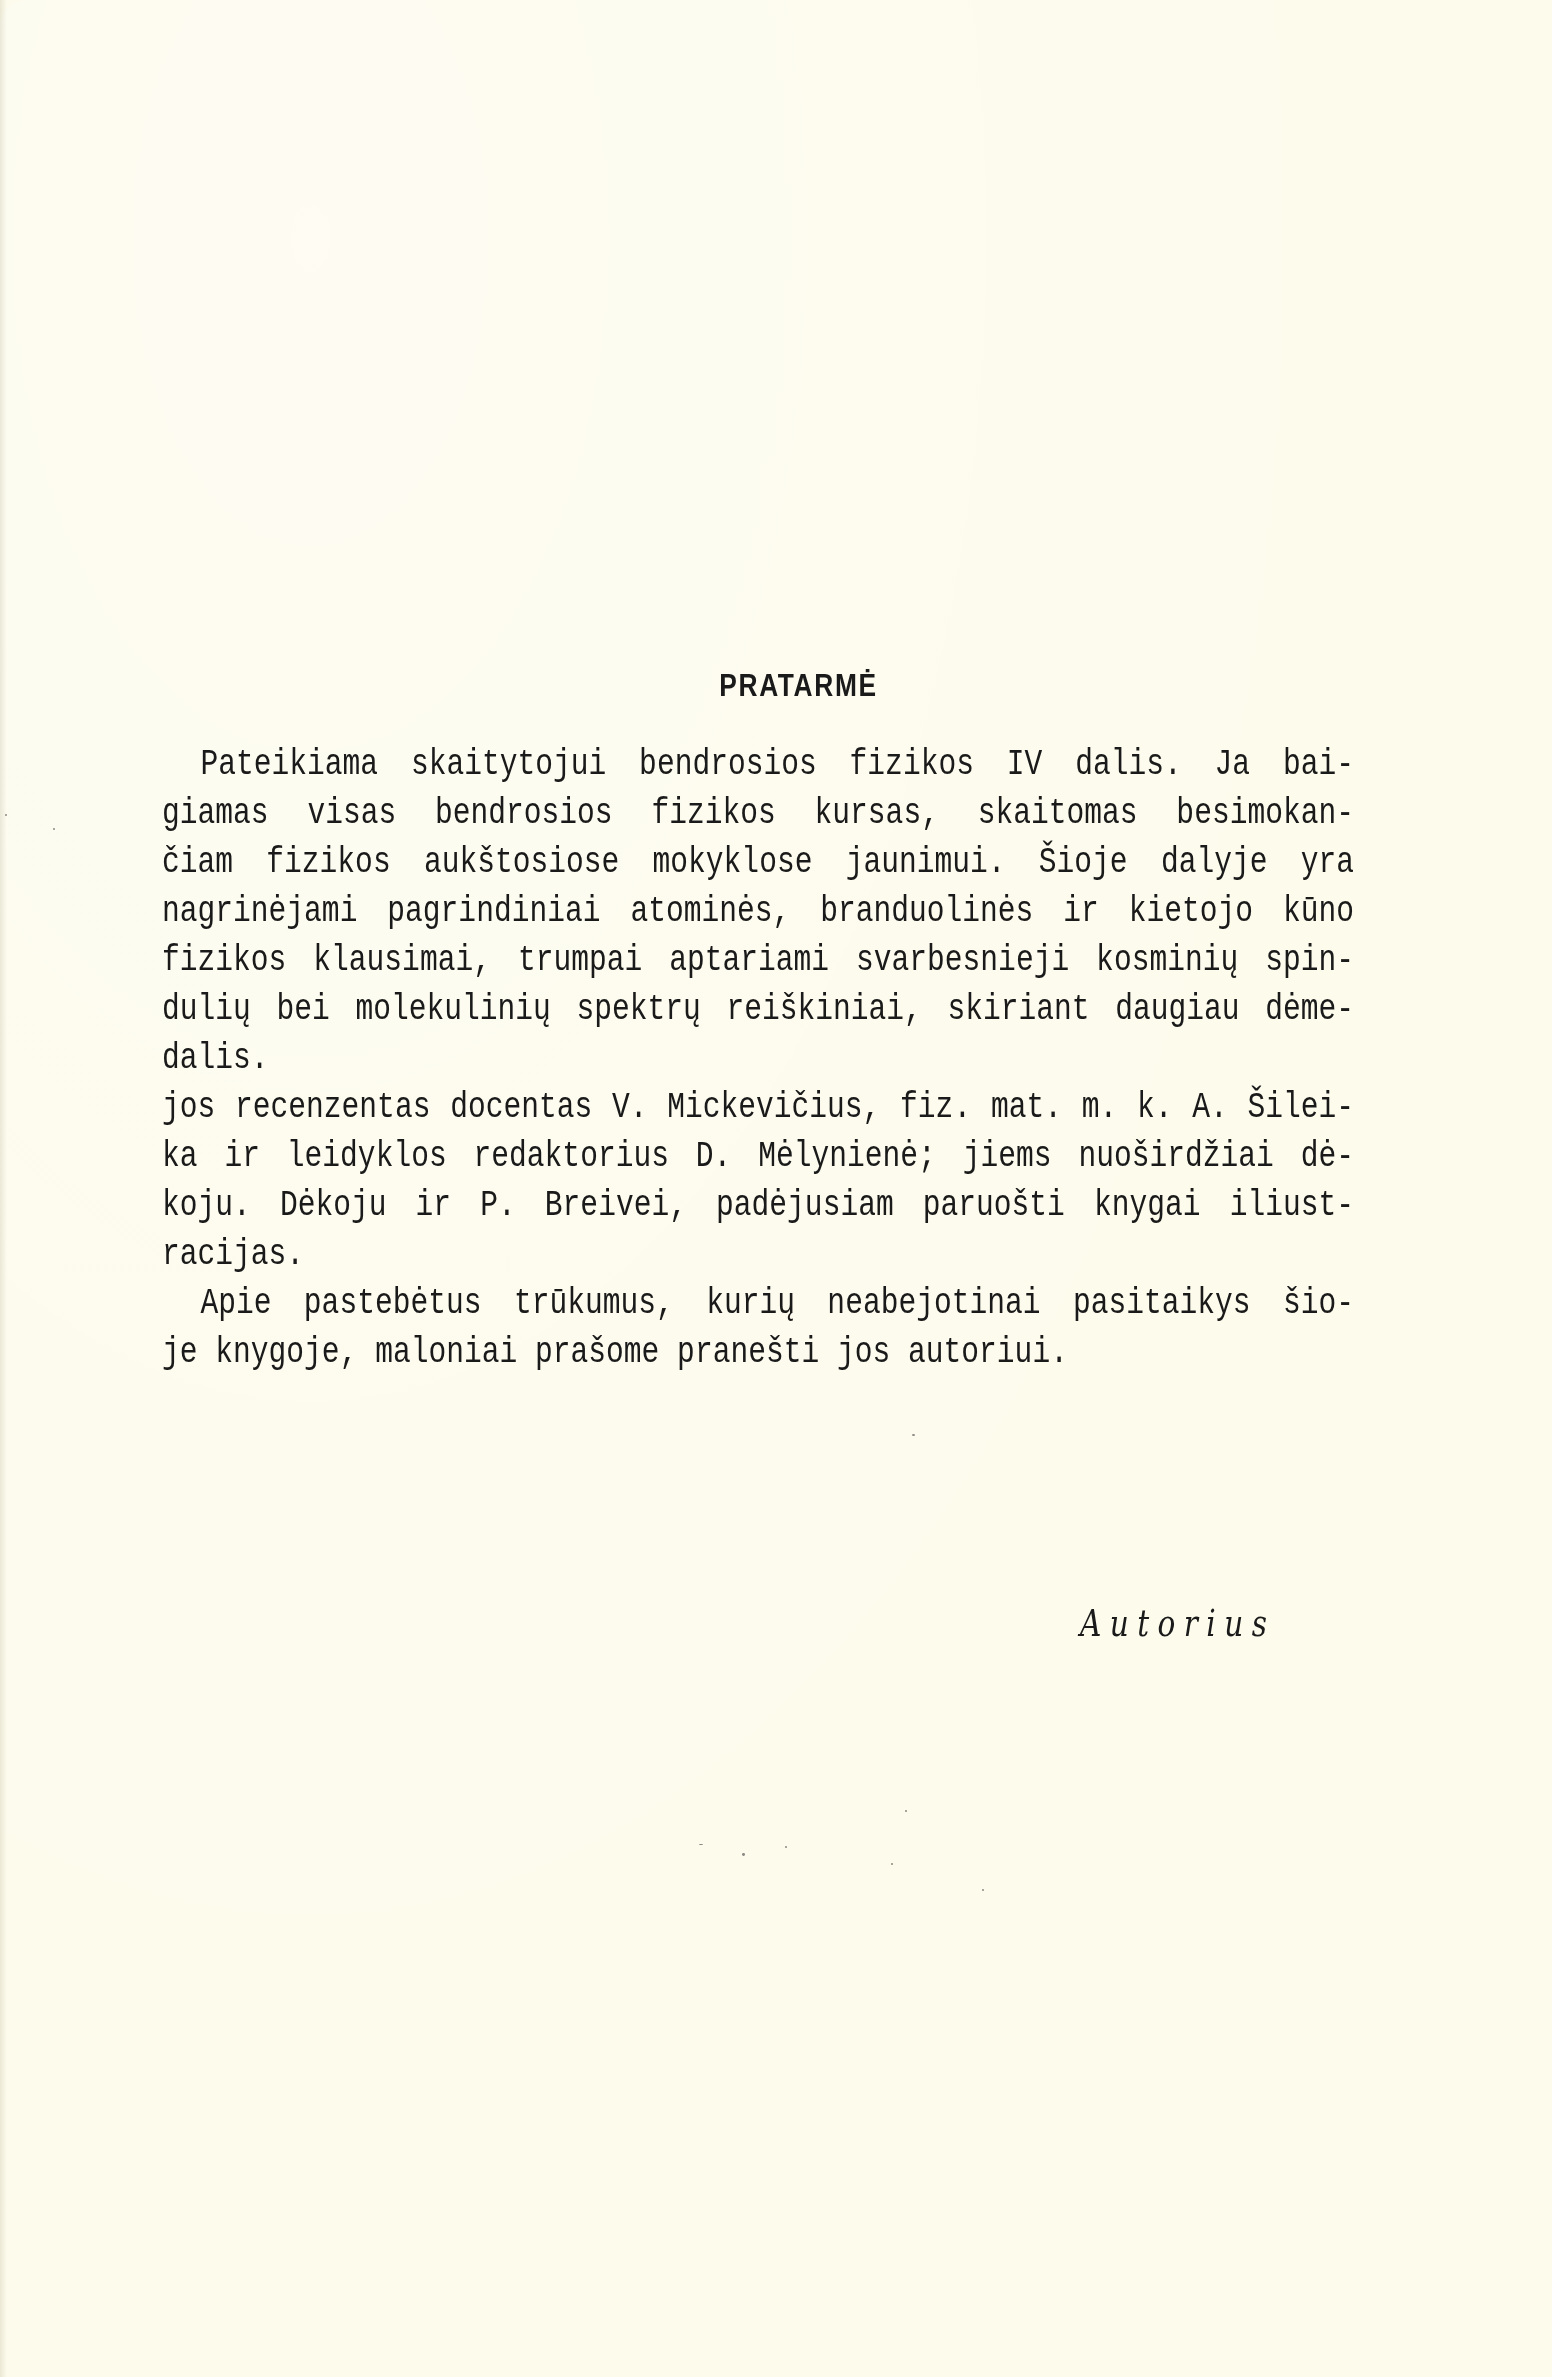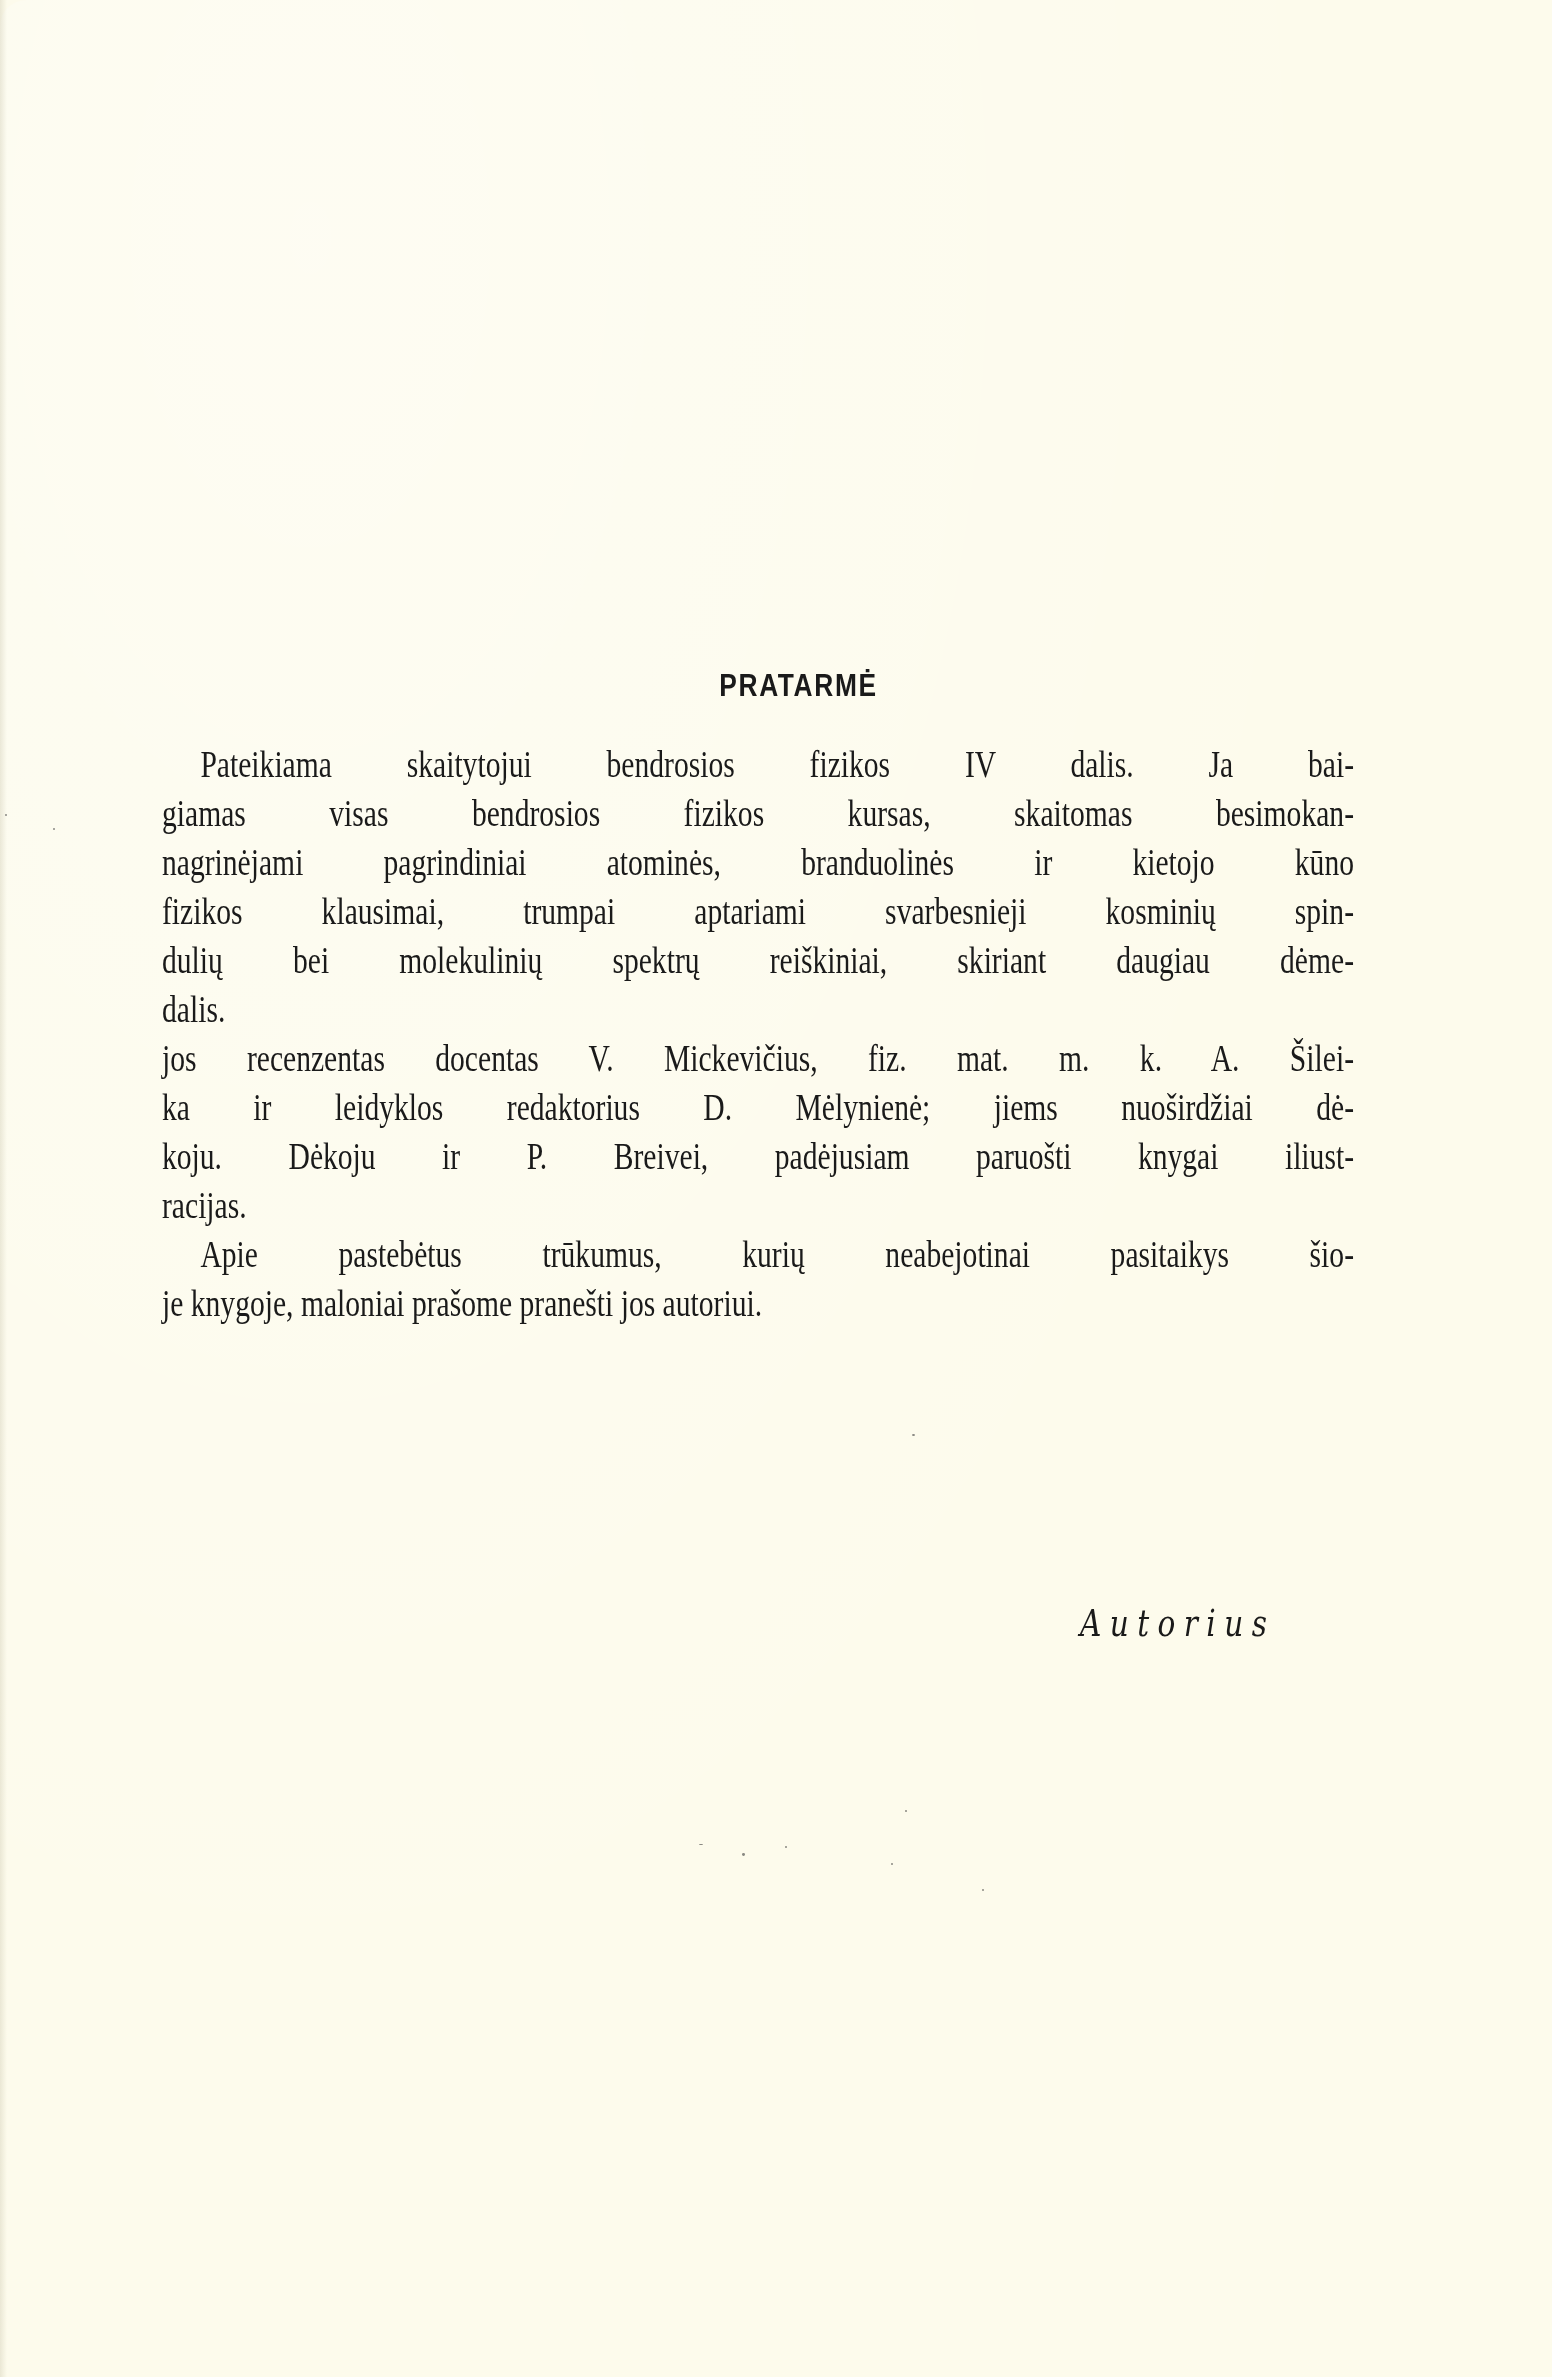--- a/index.html
+++ b/index.html
@@ -45,21 +45,21 @@
       top: 740px;
       width: 1192px;
     }
     .line {
       height: 49px;
       line-height: 49px;
       font-size: 37px;
       white-space: nowrap;
       text-align: justify;
       text-align-last: justify;
-      font-family: Liberation Serif, serif;
+      font-family: Liberation Mono, monospace;
       letter-spacing: 0px;
     }
     .line .inner {
       display: inline-block;
       transform: scaleX(0.80);
       transform-origin: left center;
       width: 125%;
       text-align: justify;
       text-align-last: justify;
     }
@@ -99,20 +99,21 @@
 <div class="page">
   <div class="edge-shadow"></div>
 
   <div class="heading">PRATARMĖ</div>
 
   <div class="body-text">
 
     <div>
       <div class="line indent"><span class="inner">Pateikiama skaitytojui bendrosios fizikos IV dalis. Ja bai-</span></div>
       <div class="line"><span class="inner">giamas visas bendrosios fizikos kursas, skaitomas besimokan-</span></div>
+      <div class="line"><span class="inner">čiam fizikos aukštosiose mokyklose jaunimui. Šioje dalyje yra</span></div>
       <div class="line"><span class="inner">nagrinėjami pagrindiniai atominės, branduolinės ir kietojo kūno</span></div>
       <div class="line"><span class="inner">fizikos klausimai, trumpai aptariami svarbesnieji kosminių spin-</span></div>
       <div class="line"><span class="inner">dulių bei molekulinių spektrų reiškiniai, skiriant daugiau dėme-</span></div>
       <div class="line last"><span class="inner">dalis.</span></div>
     </div>
 
     <div>
       <div class="line"><span class="inner">jos recenzentas docentas V. Mickevičius, fiz. mat. m. k. A. Šilei-</span></div>
       <div class="line"><span class="inner">ka ir leidyklos redaktorius D. Mėlynienė; jiems nuoširdžiai dė-</span></div>
       <div class="line"><span class="inner">koju. Dėkoju ir P. Breivei, padėjusiam paruošti knygai iliust-</span></div>

